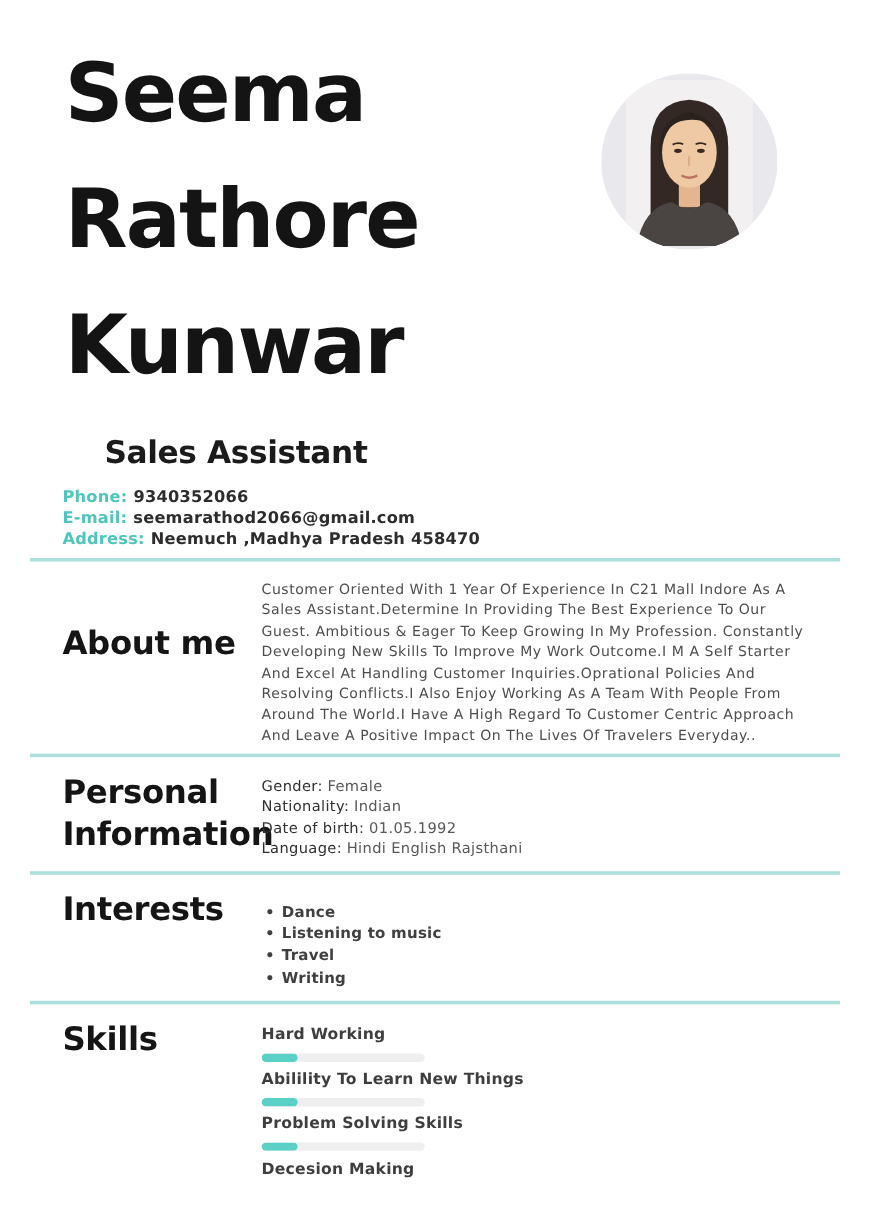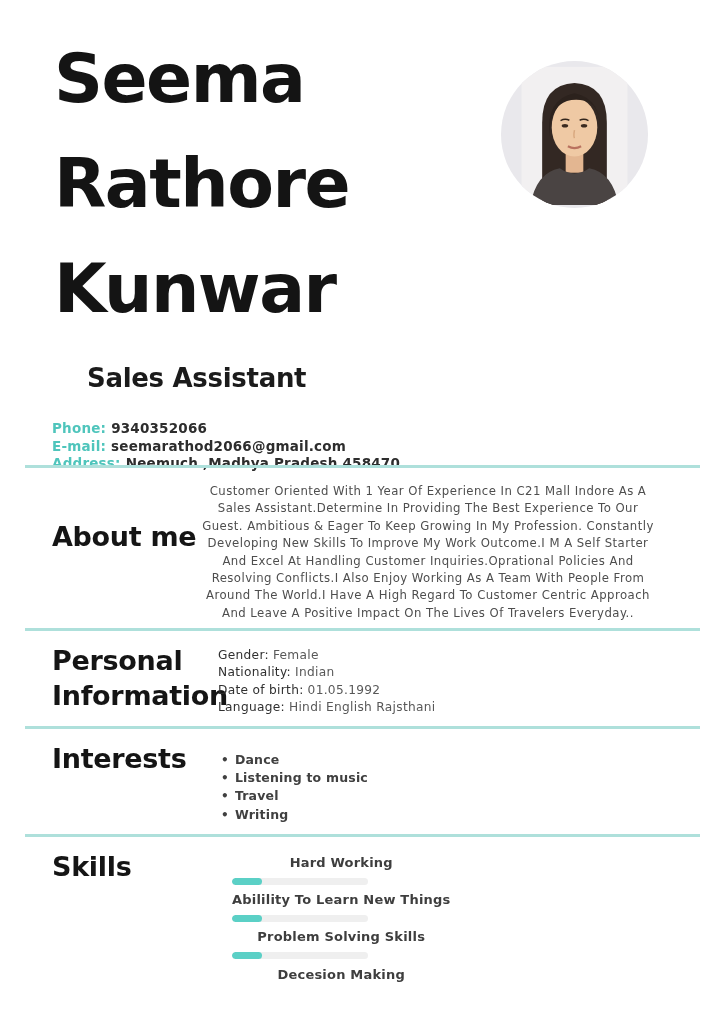--- a/index.html
+++ b/index.html
@@ -34,21 +34,20 @@
     font-size: 26px; font-weight: 700; color: #1b1b1b;
     letter-spacing: -0.3px;
     margin-left: 35px;
   }
 
   
   .contact {
     position: absolute; left: 52px; top: 406px;
     font-size: 13.5px; font-weight: 700; line-height: 17.5px;
     letter-spacing: 0.2px;
-    margin-top: 14px;
   }
   .c-label { color: var(--accent); margin-right: 5px; }
   .c-value { color: #2d2d2d; }
 
   
   .divider {
     position: absolute; left: 25px; width: 675px; height: 3px;
     background: var(--divider);
   }
   .divider.d1 { top: 465px; }
@@ -62,24 +61,23 @@
     font-size: 27px; font-weight: 800; color: #151515;
     letter-spacing: -0.3px; line-height: 35px;
   }
   .t-about    { top: 480px; margin-top: 39px; }
   .t-personal { top: 643px; width: 180px; }
   .t-interests{ top: 741px; }
   .t-skills   { top: 849px; }
 
   
   .about-body {
-    position: absolute; left: 202px; top: 483px; width: 452px;
+    position: absolute; left: 218px; top: 483px; width: 452px;
     font-size: 11.7px; line-height: 17.4px; color: #4e4e4e;
     letter-spacing: 0.45px;
-    text-align: center;
   }
 
   
   .personal-rows {
     position: absolute; left: 218px; top: 647px;
     font-size: 12.2px; line-height: 17.3px; letter-spacing: 0.3px;
   }
   .p-label { font-weight: 400; color: #303030; margin-right: 4px; }
   .p-value { color: #585858; }
 
@@ -87,21 +85,21 @@
   .interests-list {
     position: absolute; left: 221px; top: 751px;
     font-size: 12.5px; line-height: 17.2px; font-weight: 700; color: #404040;
     letter-spacing: 0.2px;
   }
   .interest-row::before {
     content: "\2022"; margin-right: 6px; color: #404040; font-size: 12px;
   }
 
   
-  .skills-list { position: absolute; left: 232px; top: 856px; text-align: center; }
+  .skills-list { position: absolute; left: 218px; top: 856px; }
   .skill-item { height: 37.2px; }
   .skill-name {
     font-size: 13px; font-weight: 700; color: #3e3e3e;
     letter-spacing: 0.2px; margin-bottom: 8px; line-height: 14px;
   }
   .skill-bar {
     width: 136px; height: 7px; border-radius: 4px;
     background: var(--track); position: relative; overflow: hidden;
   }
   .skill-fill {

